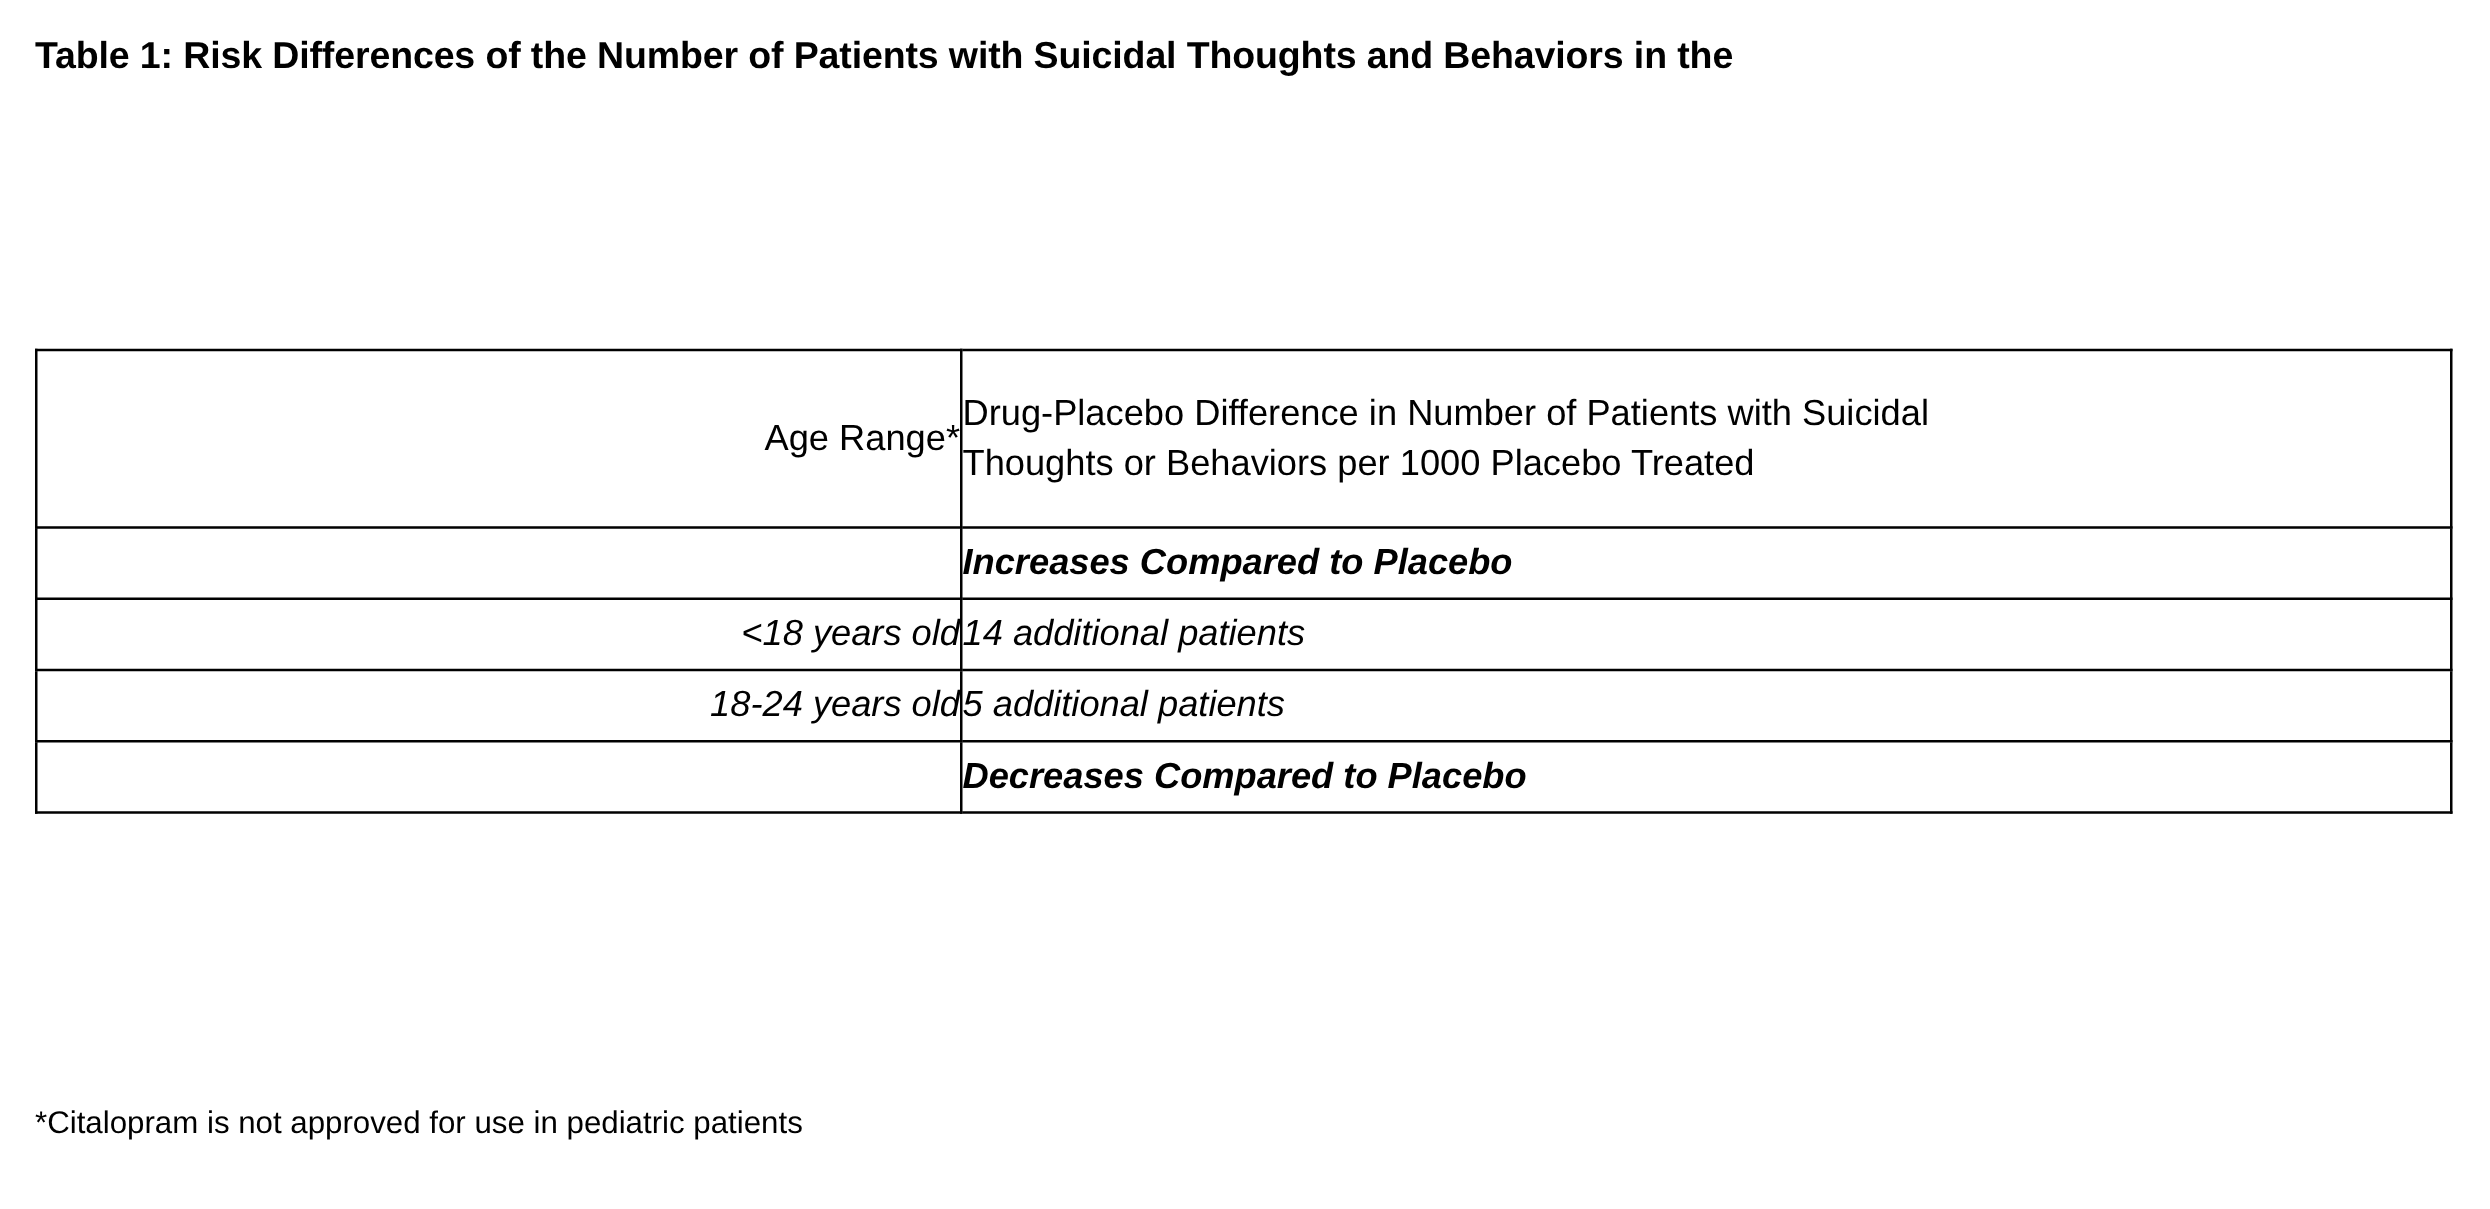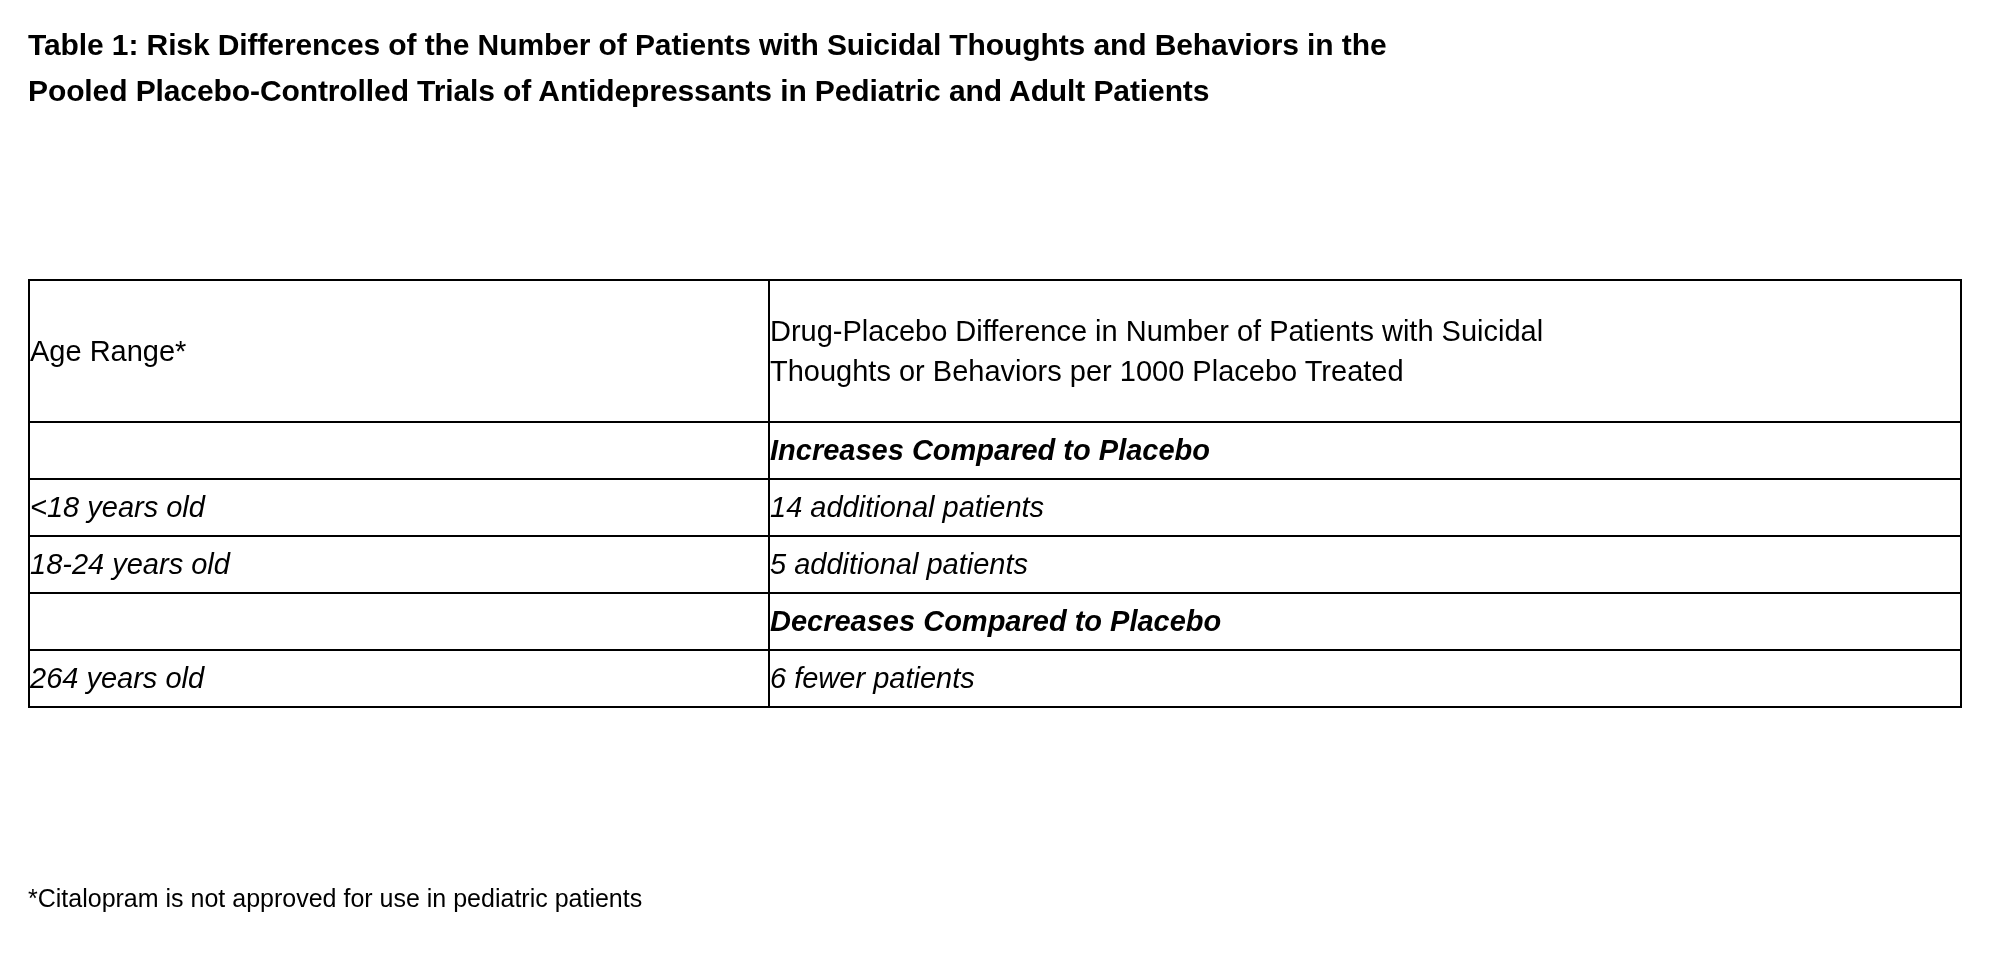--- a/index.html
+++ b/index.html
@@ -48,21 +48,21 @@
     font-size: 29px;
     line-height: 1.38;
   }
   table.t1 td {
     border: 2px solid #000000;
     padding: 0;
     vertical-align: middle;
   }
   td.c-age {
     width: 738px;
-    text-align: left;
+    text-align: right;
     padding: 6px 10px;
   }
   td.c-val {
     text-align: left;
     padding: 6px 0 6px 18px;
     margin-left: 20px;
   }
   .hdr-age {
     height: 140px;
   }
@@ -92,21 +92,20 @@
     white-space: pre;
   }
 </style>
 </head>
 <body>
 
 <div class="page">
 
   <div class="title">
     <span class="title-line">Table 1: Risk Differences of the Number of Patients with Suicidal Thoughts and Behaviors in the</span>
-    <span class="title-line">Pooled Placebo-Controlled Trials of Antidepressants in Pediatric and Adult Patients</span>
   </div>
 
   <div class="table-wrap">
     <table class="t1">
       <tbody>
         <tr>
           <td class="c-age hdr-age">Age Range*</td>
           <td class="c-val hdr-val">
             <span class="hv-line">Drug-Placebo Difference in Number of Patients with Suicidal</span>
             <span class="hv-line">Thoughts or Behaviors per 1000 Placebo Treated</span>
@@ -127,23 +126,19 @@
           <td class="c-age">18-24 years old</td>
           <td class="c-val">5 additional patients</td>
         </tr>
 
         <tr class="row-h">
           <td class="c-age"></td>
           <td class="c-val bold">Decreases Compared to Placebo</td>
         </tr>
 
 
-        <tr class="row-h">
-          <td class="c-age">264 years old</td>
-          <td class="c-val">6 fewer patients</td>
-        </tr>
       </tbody>
     </table>
   </div>
 
   <div class="footnote">*Citalopram is not approved for use in pediatric patients</div>
 
 </div>
 
 </body></html>

